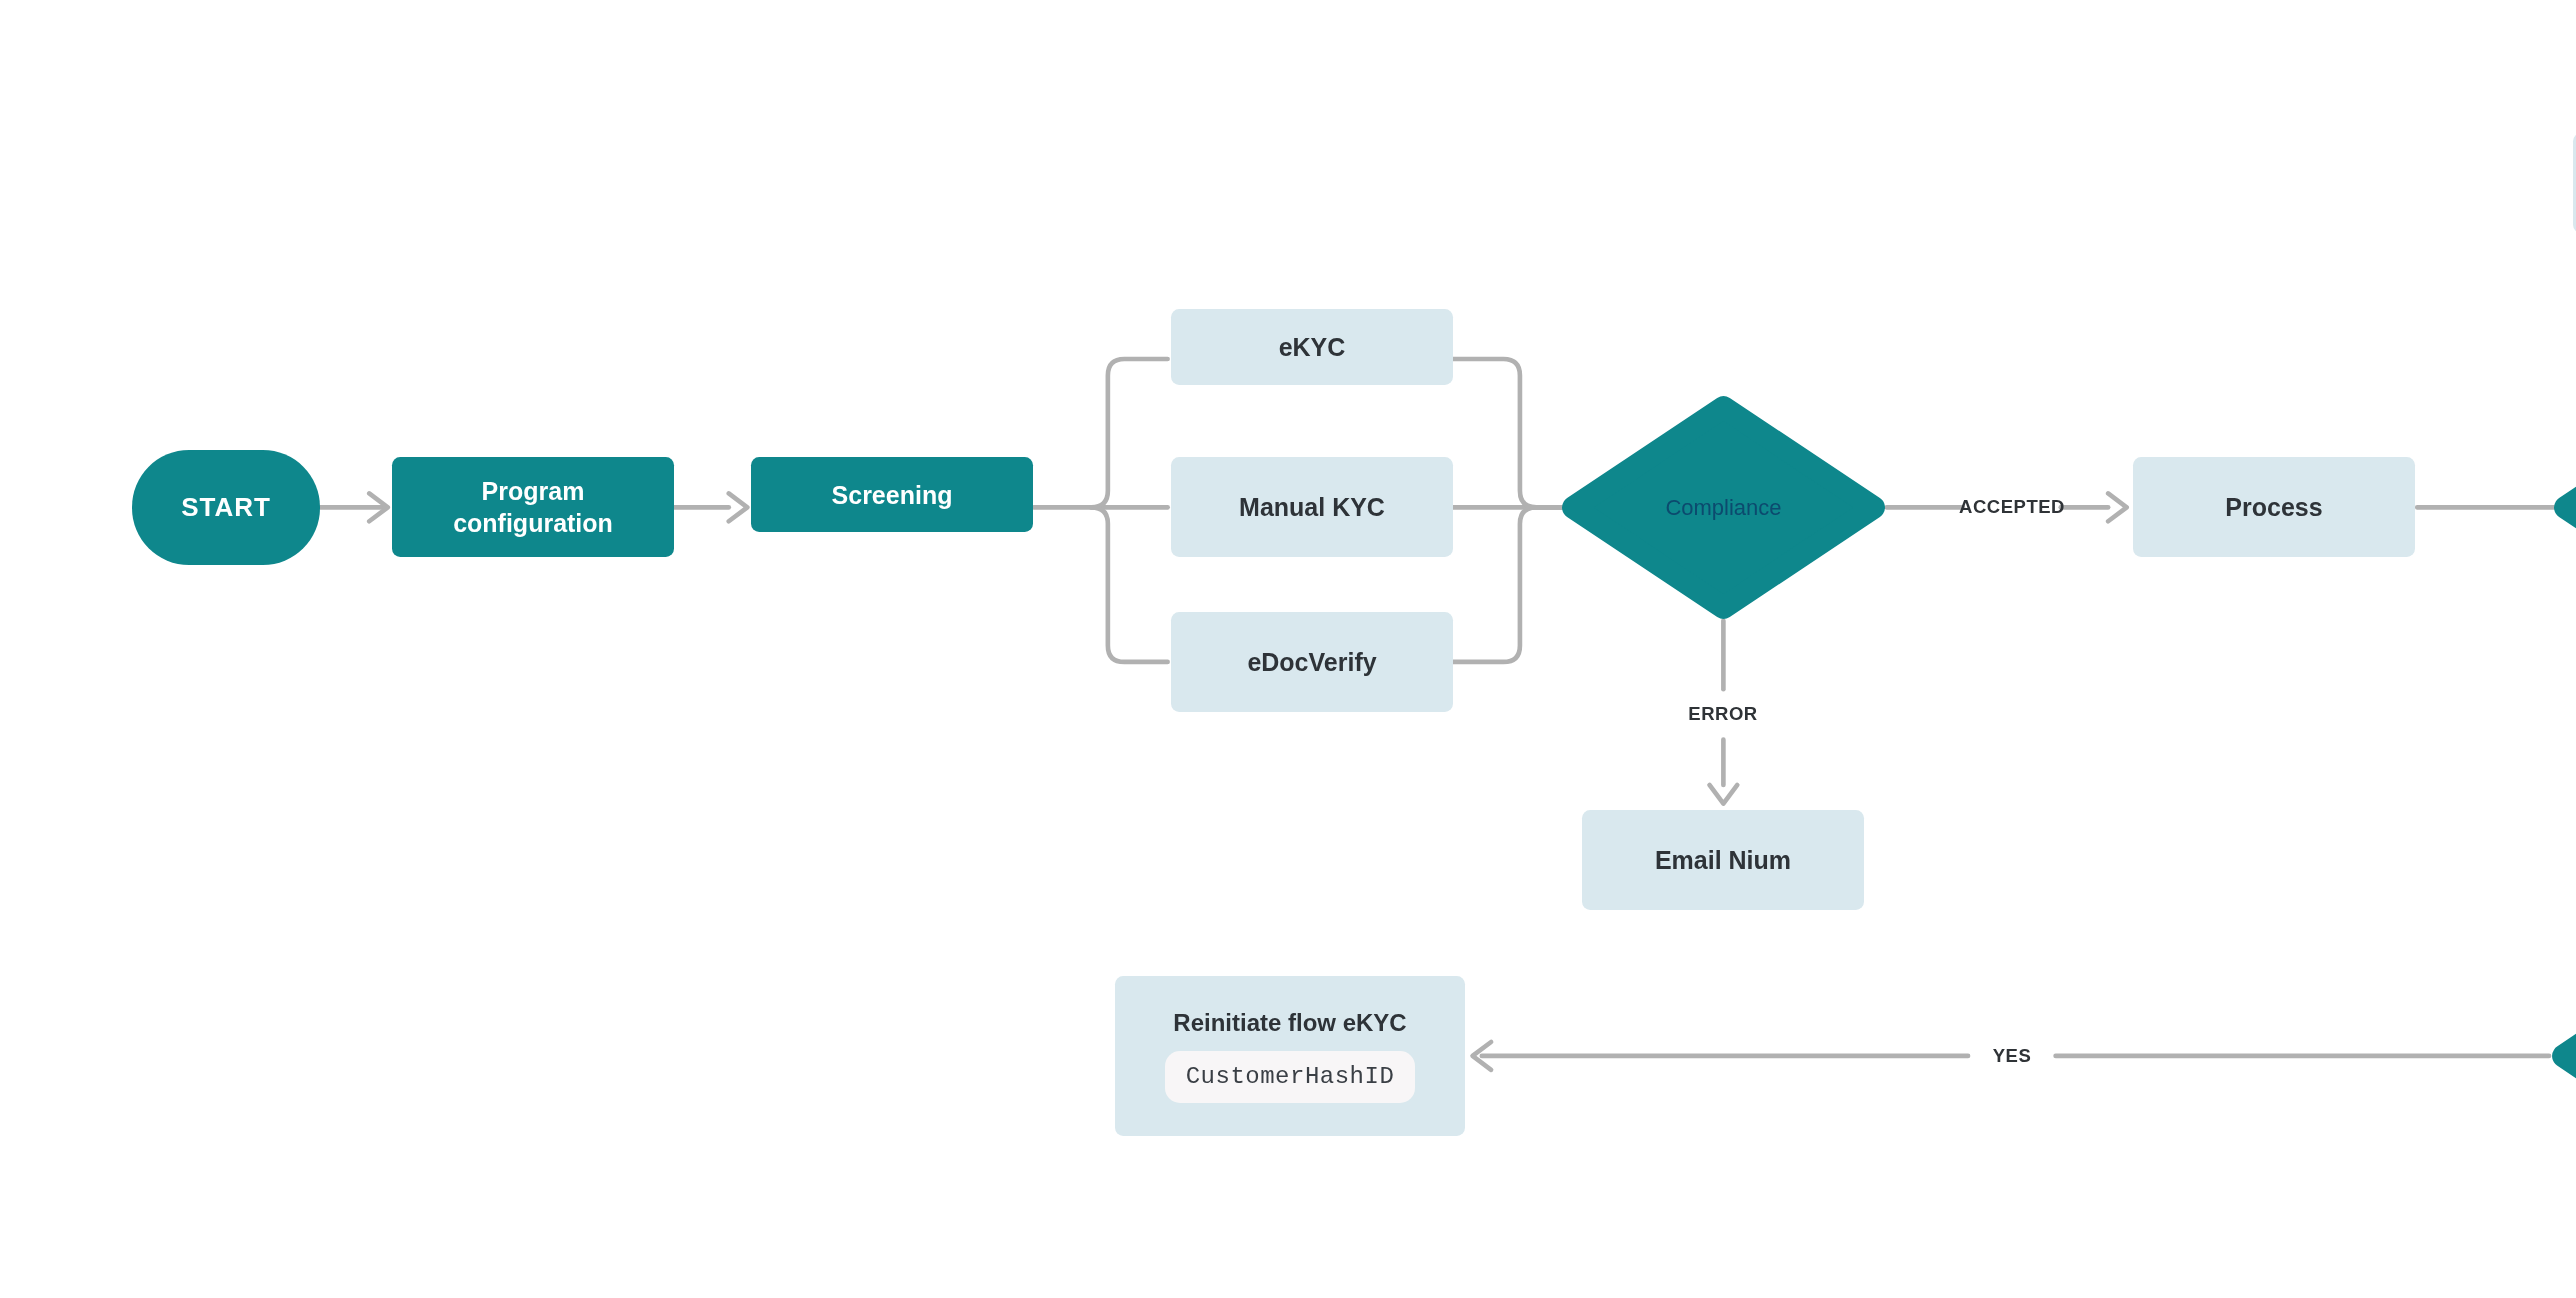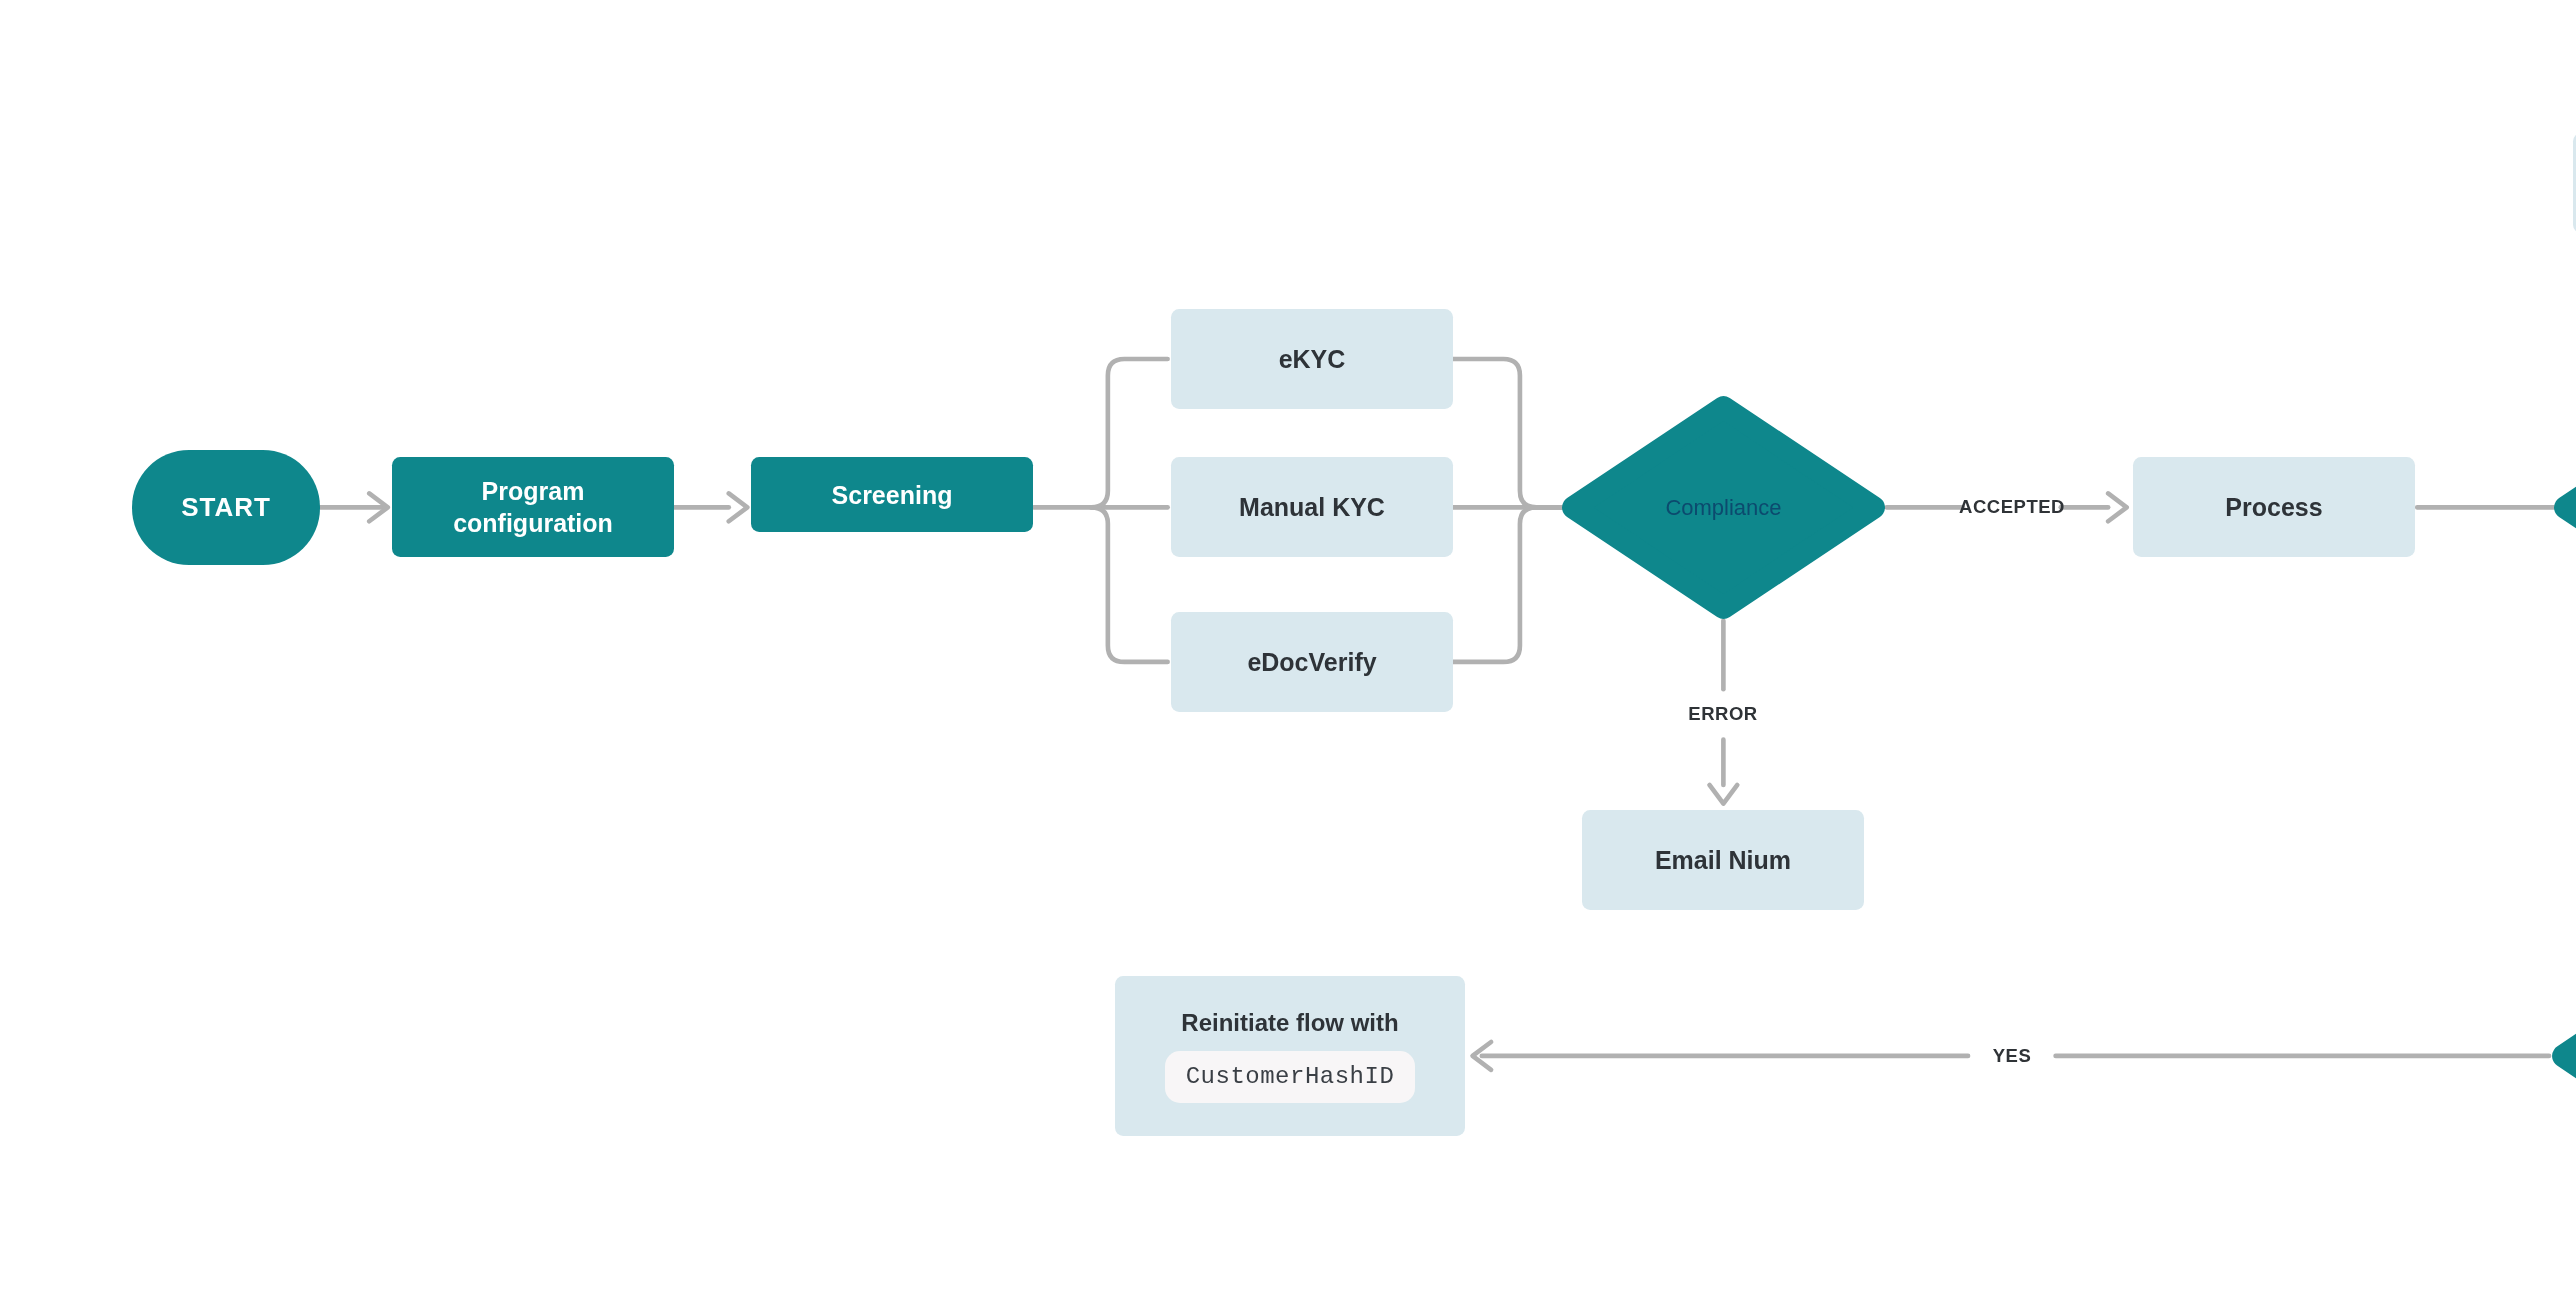--- a/index.html
+++ b/index.html
@@ -92,21 +92,21 @@
   </div>
 
   <div class="node teal pill" style="left:132px;top:450px;width:188px;height:115px;">
     <span class="terminal-label">START</span>
   </div>
 
   <div class="node teal" style="left:751px;top:457px;width:282px;height:75px;">
     <span class="node-label">Screening</span>
   </div>
 
-  <div class="node light" style="left:1171px;top:309px;width:282px;height:100px;">
+  <div class="node light" style="left:1171px;top:309px;width:282px;height:76px;">
     <span class="node-label">eKYC</span>
   </div>
 
   <div class="node light" style="left:1171px;top:457px;width:282px;height:100px;">
     <span class="node-label">Manual KYC</span>
   </div>
 
   <div class="node light" style="left:1171px;top:612px;width:282px;height:100px;">
     <span class="node-label">eDocVerify</span>
   </div>
@@ -138,21 +138,21 @@
   </div>
 
   <div class="diamond" style="left:2550px;top:940px;width:330px;height:232px;">
     <svg viewBox="0 0 640 450">
       <polygon class="diamond-shape" points="320,26 614,225 320,424 26,225"></polygon>
     </svg>
     <div class="diamond-label">Reiterate</div>
   </div>
 
   <div class="node light" style="left:1115px;top:976px;width:350px;height:160px;">
-    <span class="reinit-title">Reinitiate flow with</span>
+    <span class="reinit-title">Reinitiate flow eKYC</span>
     <span class="chip">CustomerHashID</span>
   </div>
 
   <div class="edge-label" style="left:2012px;top:507px;">ACCEPTED</div>
   <div class="edge-label" style="left:1723px;top:714px;">ERROR</div>
 
   <div class="edge-label" style="left:2012px;top:1056px;">YES</div>
 
 </div>
 

